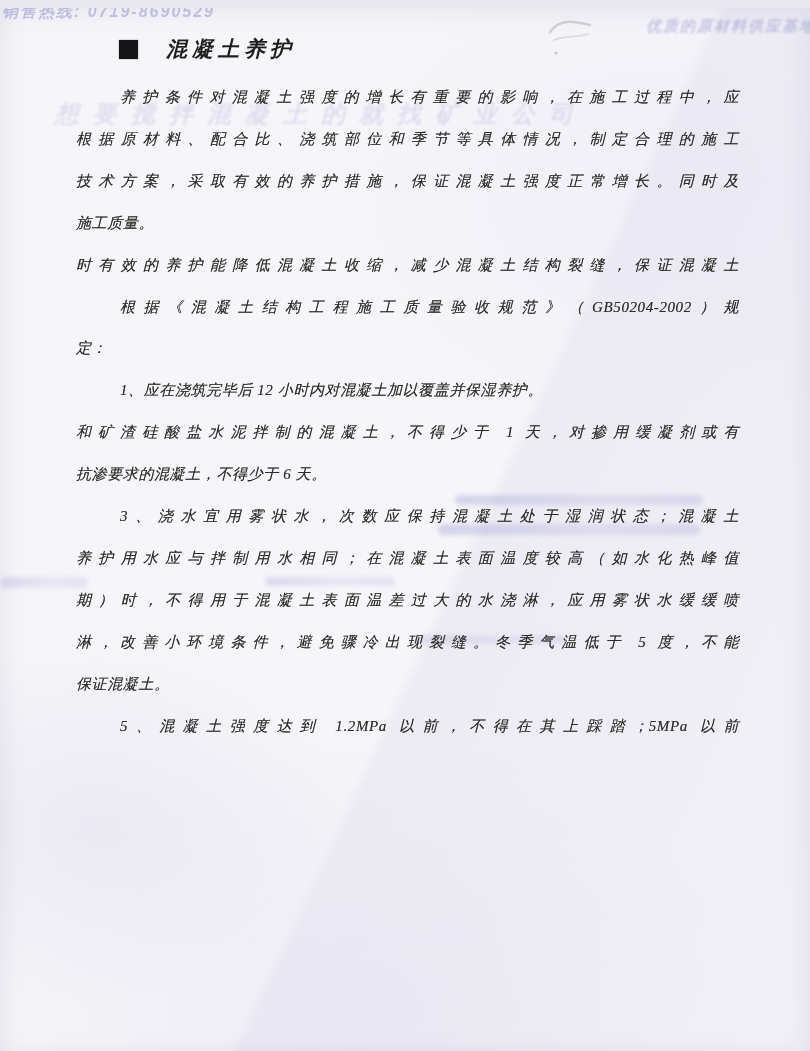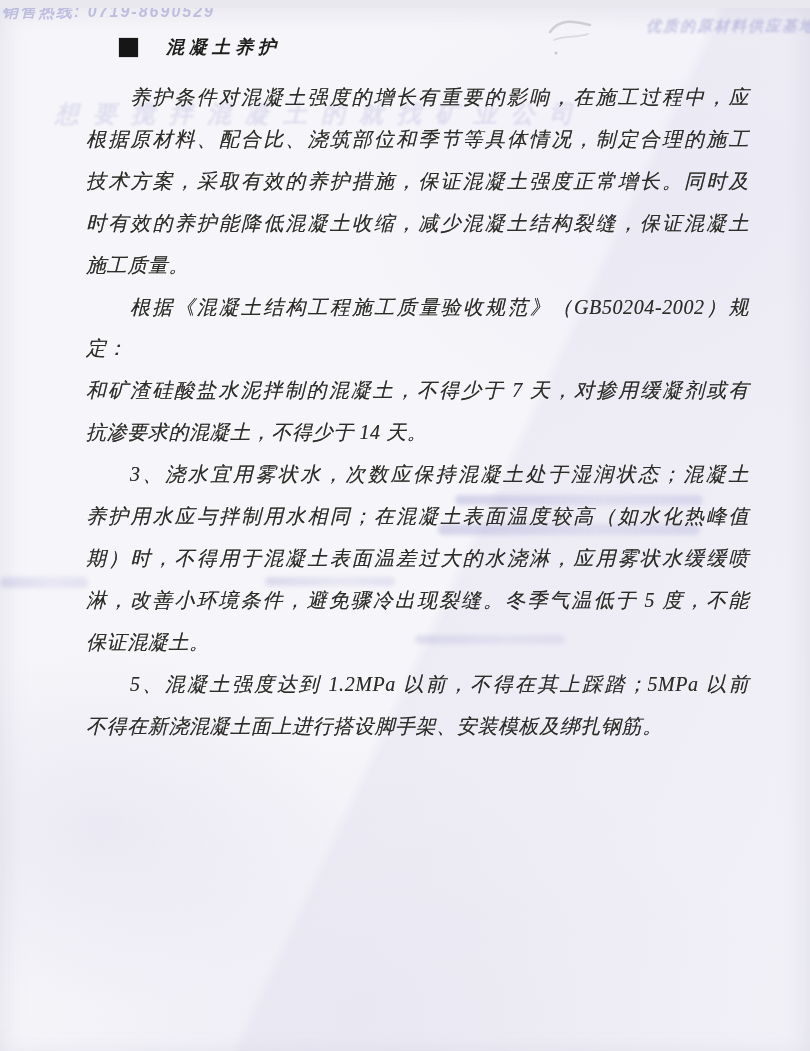--- a/index.html
+++ b/index.html
@@ -24,28 +24,28 @@
   .heading{
     position:absolute;left:119px;top:27px;
     display:flex;align-items:center;
   }
   .bullet-square{
     width:19px;height:19px;background:#161616;
     margin-right:28px;flex:0 0 auto;
     box-shadow:0 0 1px rgba(0,0,0,.6);
   }
   .heading-title{
-    font-size:18px;font-weight:bold;color:#1d1d1b;
+    font-size:21px;font-weight:bold;color:#1d1d1b;
     letter-spacing:5px;white-space:nowrap;
   }
 
   
   .doc-body{
-    position:absolute;left:86px;top:69px;width:663px;
-    font-size:20px;line-height:41.9px;
+    position:absolute;left:76px;top:69px;width:663px;
+    font-size:15px;line-height:41.9px;
     letter-spacing:.6px;color:#2d2c28;
     text-shadow:0 0 .4px rgba(45,44,40,.55);
   }
   .line{white-space:nowrap;}
   .line.j{text-align:justify;text-align-last:justify;white-space:normal;}
   .line.ind{text-indent:44px;}
 
   
   .wm{position:absolute;color:#8f8fcb;font-family:"Liberation Sans","DejaVu Sans",sans-serif;}
   .wm-hotline{
@@ -96,28 +96,28 @@
 
   <div class="heading">
     <span class="bullet-square"></span>
     <span class="heading-title">混凝土养护</span>
   </div>
 
   <div class="doc-body">
     <div class="line j ind">养护条件对混凝土强度的增长有重要的影响，在施工过程中，应</div>
     <div class="line j">根据原材料、配合比、浇筑部位和季节等具体情况，制定合理的施工</div>
     <div class="line j">技术方案，采取有效的养护措施，保证混凝土强度正常增长。同时及</div>
+    <div class="line">施工质量。</div>
     <div class="line j">时有效的养护能降低混凝土收缩，减少混凝土结构裂缝，保证混凝土</div>
-    <div class="line">施工质量。</div>
     <div class="line j ind">根据《混凝土结构工程施工质量验收规范》（GB50204-2002）规</div>
     <div class="line">定：</div>
-    <div class="line j">和矿渣硅酸盐水泥拌制的混凝土，不得少于 7 天，对掺用缓凝剂或有</div>
-    <div class="line">抗渗要求的混凝土，不得少于 14 天。</div>
+    <div class="line ind">1、应在浇筑完毕后 12 小时内对混凝土加以覆盖并保湿养护。</div>
+    <div class="line j">和矿渣硅酸盐水泥拌制的混凝土，不得少于 1 天，对掺用缓凝剂或有</div>
+    <div class="line">抗渗要求的混凝土，不得少于 6 天。</div>
     <div class="line j ind">3、浇水宜用雾状水，次数应保持混凝土处于湿润状态；混凝土</div>
     <div class="line j">养护用水应与拌制用水相同；在混凝土表面温度较高（如水化热峰值</div>
     <div class="line j">期）时，不得用于混凝土表面温差过大的水浇淋，应用雾状水缓缓喷</div>
     <div class="line j">淋，改善小环境条件，避免骤冷出现裂缝。冬季气温低于 5 度，不能</div>
     <div class="line">保证混凝土。</div>
     <div class="line j ind">5、混凝土强度达到 1.2MPa 以前，不得在其上踩踏；5MPa 以前</div>
-    <div class="line">不得在新浇混凝土面上进行搭设脚手架、安装模板及绑扎钢筋。</div>
   </div>
 
 </div>
 
 </body></html>

